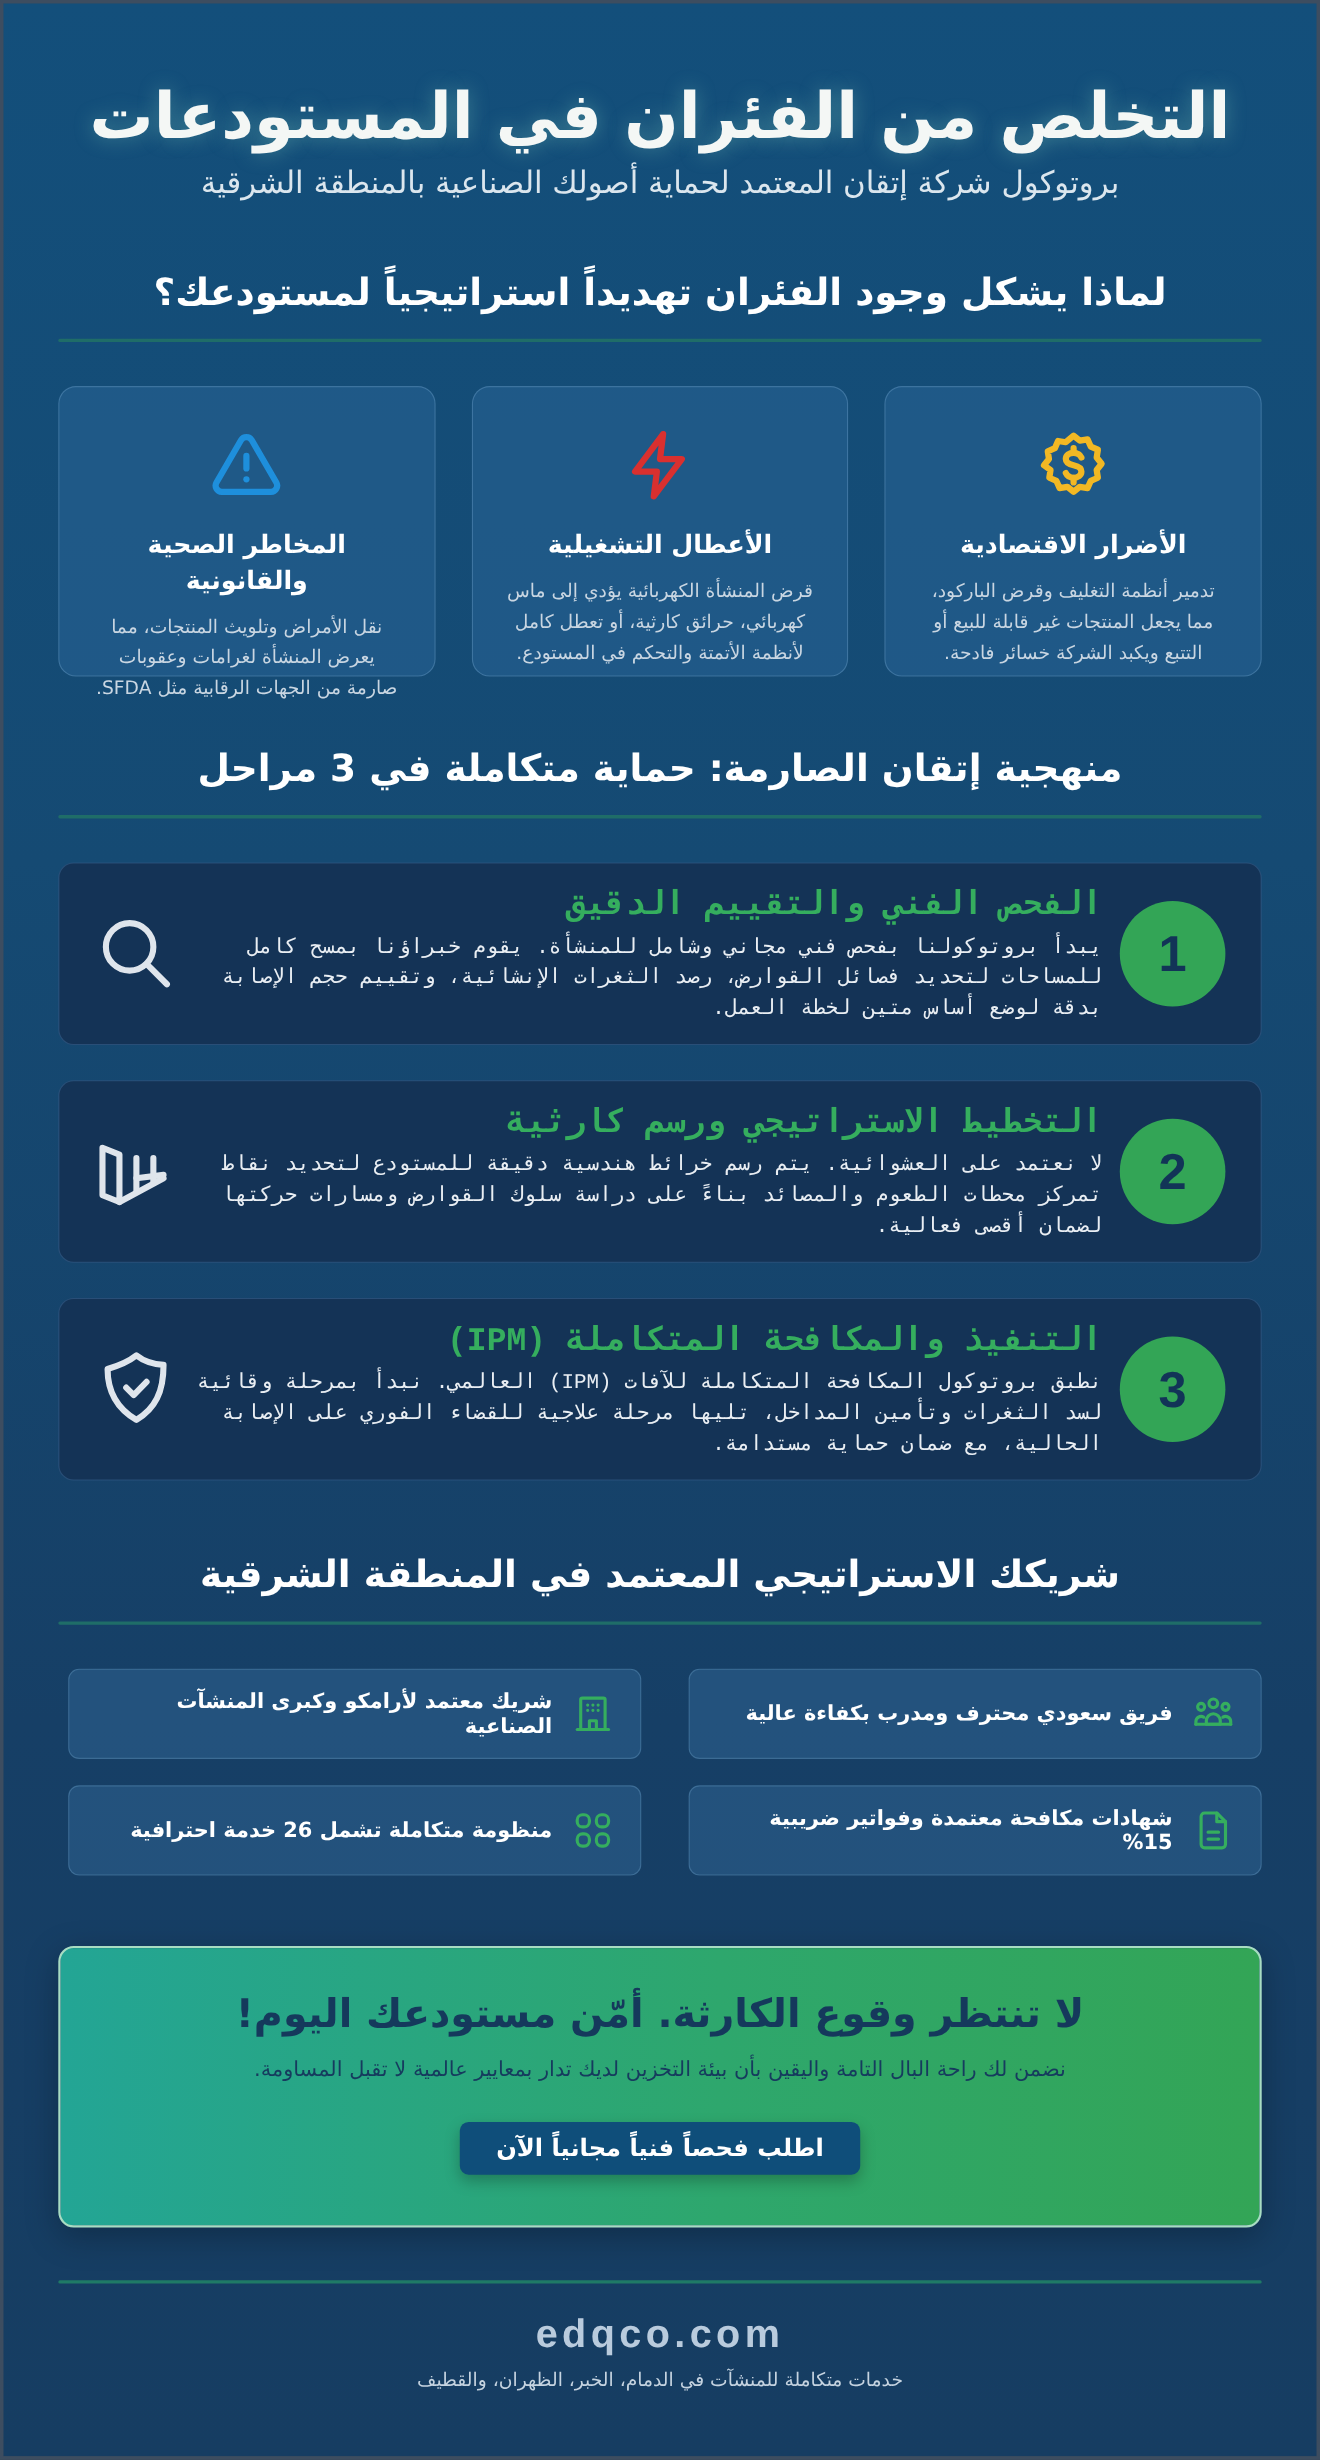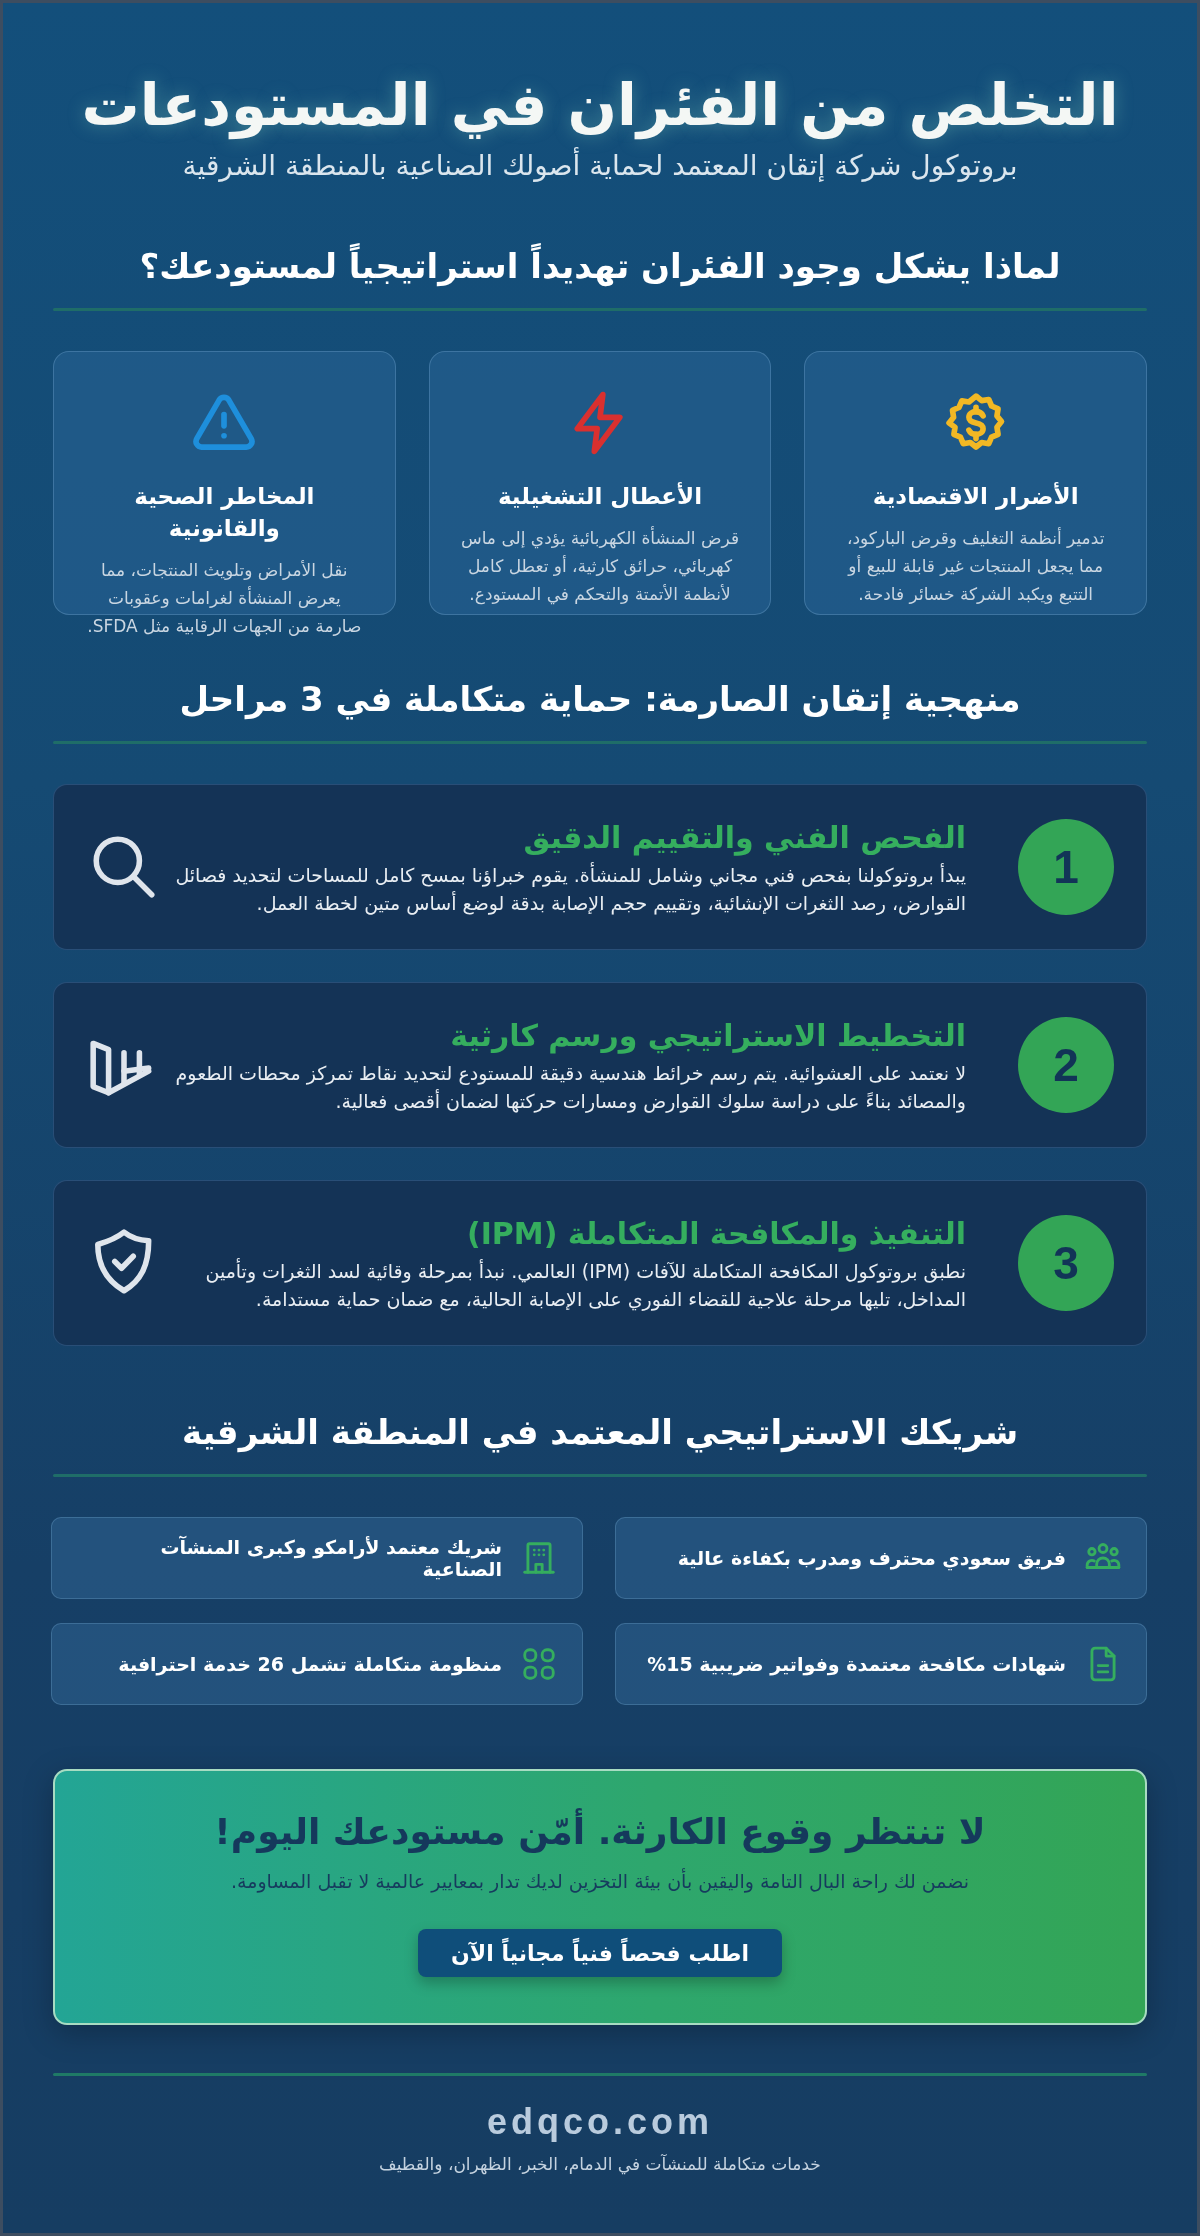--- a/index.html
+++ b/index.html
@@ -93,21 +93,21 @@
       width: 96px; height: 96px;
       border-radius: 50%;
       background: #33a556;
       color: #123457;
       font-size: 46px;
       font-weight: bold;
       display: flex; align-items: center; justify-content: center;
       flex-shrink: 0;
       font-family: "Liberation Sans", sans-serif;
     }
-    .step-body { flex: 1; margin-right: 52px; }
+    .step-body { flex: 1; margin-right: 16px; font-family: Liberation Mono, monospace; }
     .step-title {
       color: #35ae5e;
       font-size: 30px;
       font-weight: bold;
       line-height: 42px;
     }
     .step-desc {
       color: #e9eef3;
       font-size: 19px;
       line-height: 28px;
@@ -125,20 +125,21 @@
     }
     .feature {
       height: 82px;
       background: rgba(45, 95, 140, 0.6);
       border: 1px solid rgba(110, 160, 200, 0.35);
       border-radius: 10px;
       display: flex;
       align-items: center;
       padding: 0 24px;
       gap: 18px;
+      margin-left: 11px;
     }
     .feature svg { width: 38px; height: 38px; flex-shrink: 0; }
     .feature-label {
       color: #ffffff;
       font-size: 19px;
       font-weight: bold;
     }
     .cta {
       margin-top: 64px;
       height: 256px;

